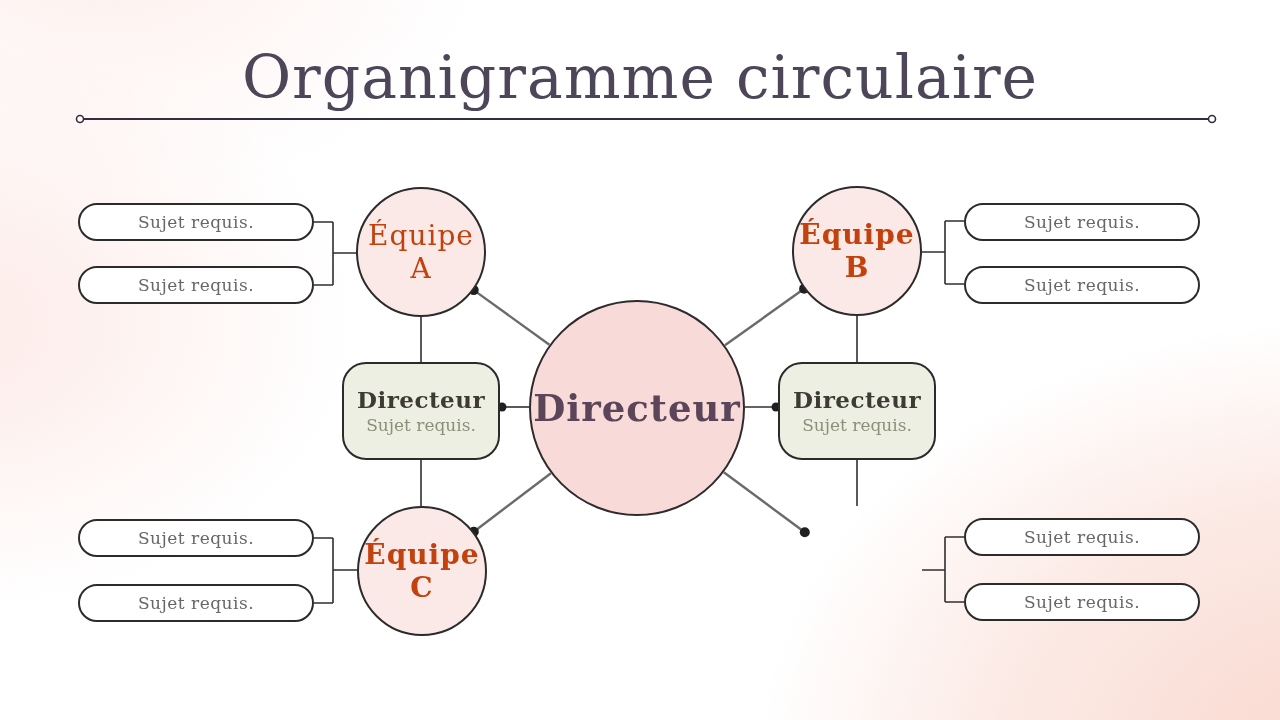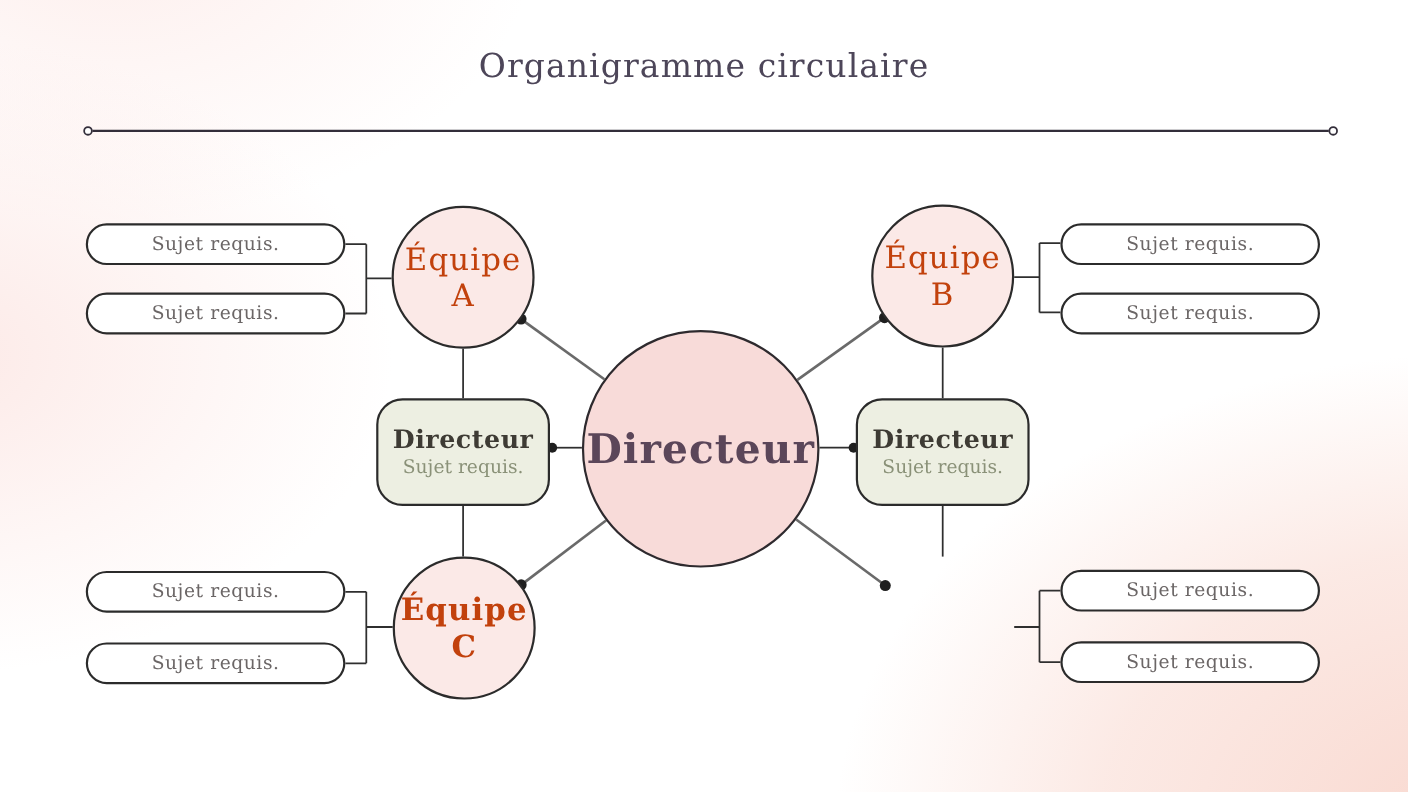--- a/index.html
+++ b/index.html
@@ -7,38 +7,38 @@
   .slide{
     position:relative;width:1280px;height:720px;
     background:
       radial-gradient(ellipse 860px 640px at 105% 105%, #f9d8cf 0%, rgba(249,216,207,0.55) 40%, rgba(249,216,207,0) 68%),
       radial-gradient(ellipse 680px 480px at -4% 45%, rgba(252,230,227,0.85) 0%, rgba(252,230,227,0) 60%),
       radial-gradient(ellipse 620px 420px at 8% -8%, rgba(253,238,236,0.95) 0%, rgba(253,238,236,0) 62%),
       #ffffff;
   }
   .title{
     position:absolute;top:44px;left:0;width:1280px;margin:0;
-    text-align:center;font-size:30px;font-weight:400;
+    text-align:center;font-size:60px;font-weight:400;
     color:#4d4659;letter-spacing:1px;line-height:1.1;
   }
   svg.wires{position:absolute;left:0;top:0;width:1280px;height:720px;}
 
   .node{position:absolute;display:flex;align-items:center;justify-content:center;box-sizing:border-box;text-align:center;}
   .circle-center{
     left:529px;top:300px;width:216px;height:216px;border-radius:50%;
     background:#f8dbd9;border:2.5px solid #2e2a2e;
   }
   .circle-center span{font-size:37px;font-weight:700;color:#5b4659;letter-spacing:1px;}
   .circle-team{
     width:130px;height:130px;border-radius:50%;
     background:#fbe9e7;border:2px solid #2b2b2b;
   }
   .circle-team span{font-size:28px;color:#c2410c;letter-spacing:1px;}
   .team-a{left:356px;top:187px;}
-  .team-b{left:792px;top:186px;}
+  .team-b{left:792px;top:186px;font-weight:bold;}
   .team-c{left:357px;top:506px;font-weight:bold;}
   .team-d{left:792px;top:506px;}
 
   .dir-box{
     position:absolute;width:158px;height:98px;border-radius:24px;box-sizing:border-box;
     background:#edefe2;border:2.5px solid #2b2b2b;
     display:flex;flex-direction:column;align-items:center;justify-content:center;gap:6px;
   }
   .box-left{left:342px;top:362px;}
   .box-right{left:778px;top:362px;}

